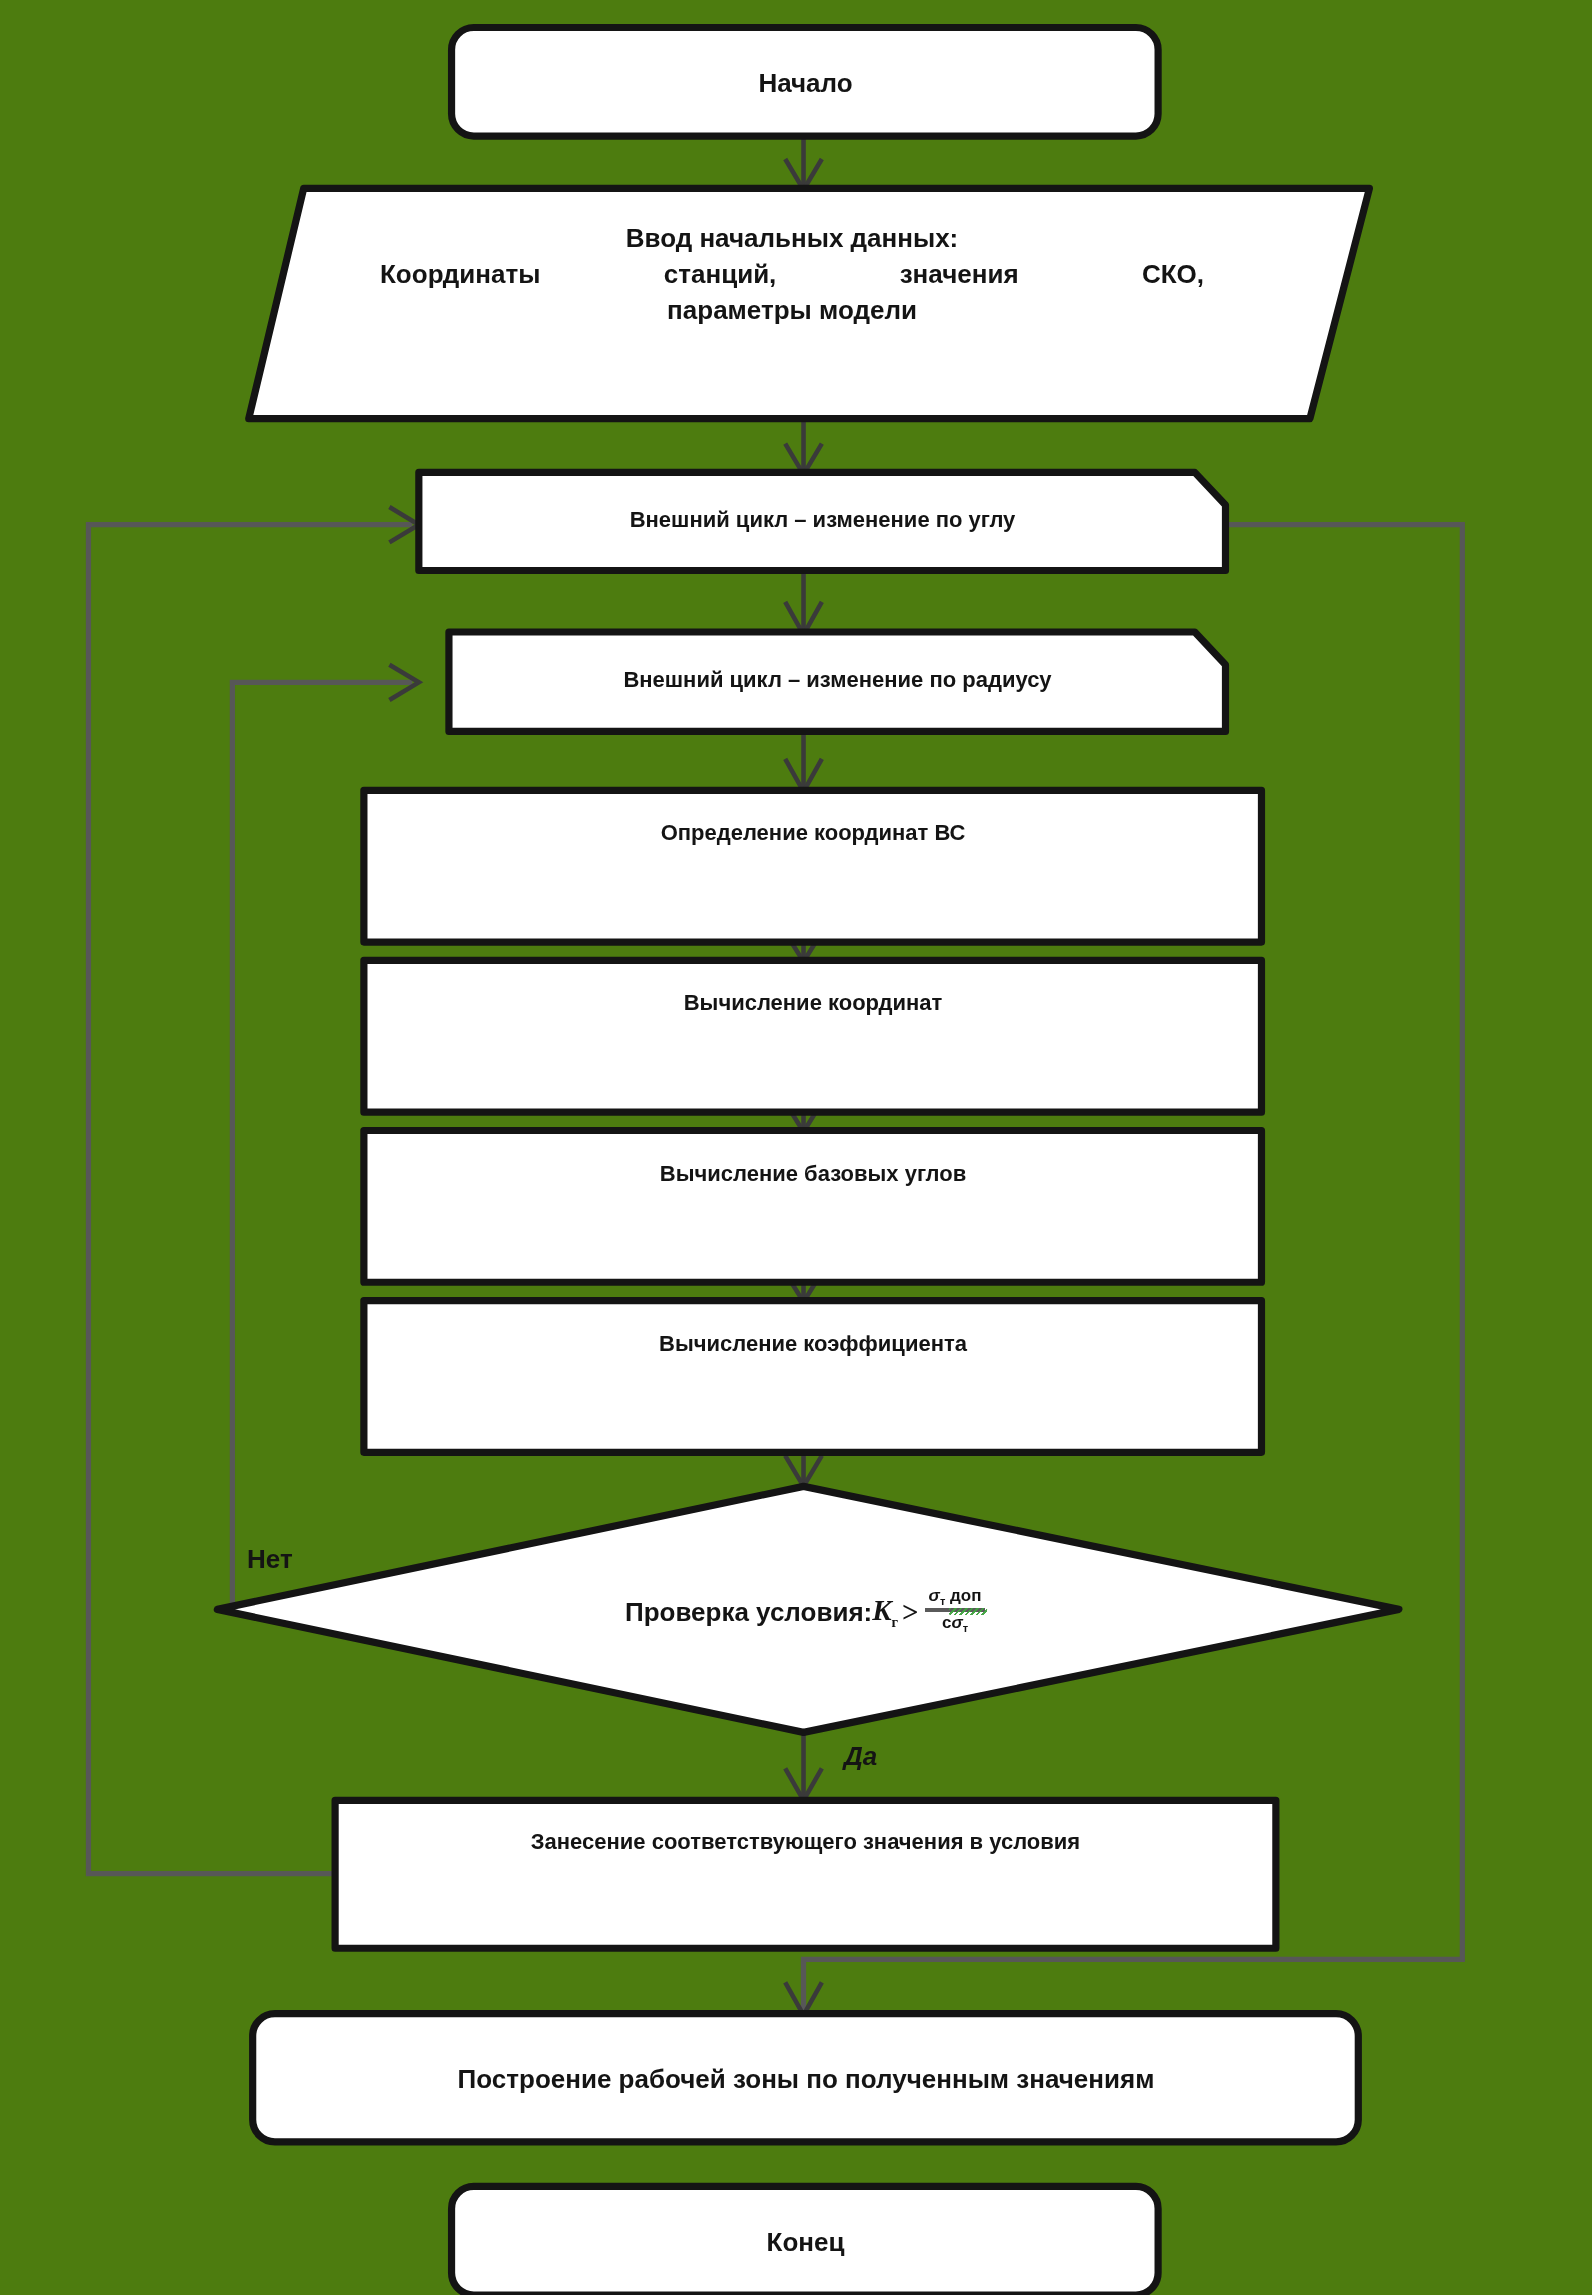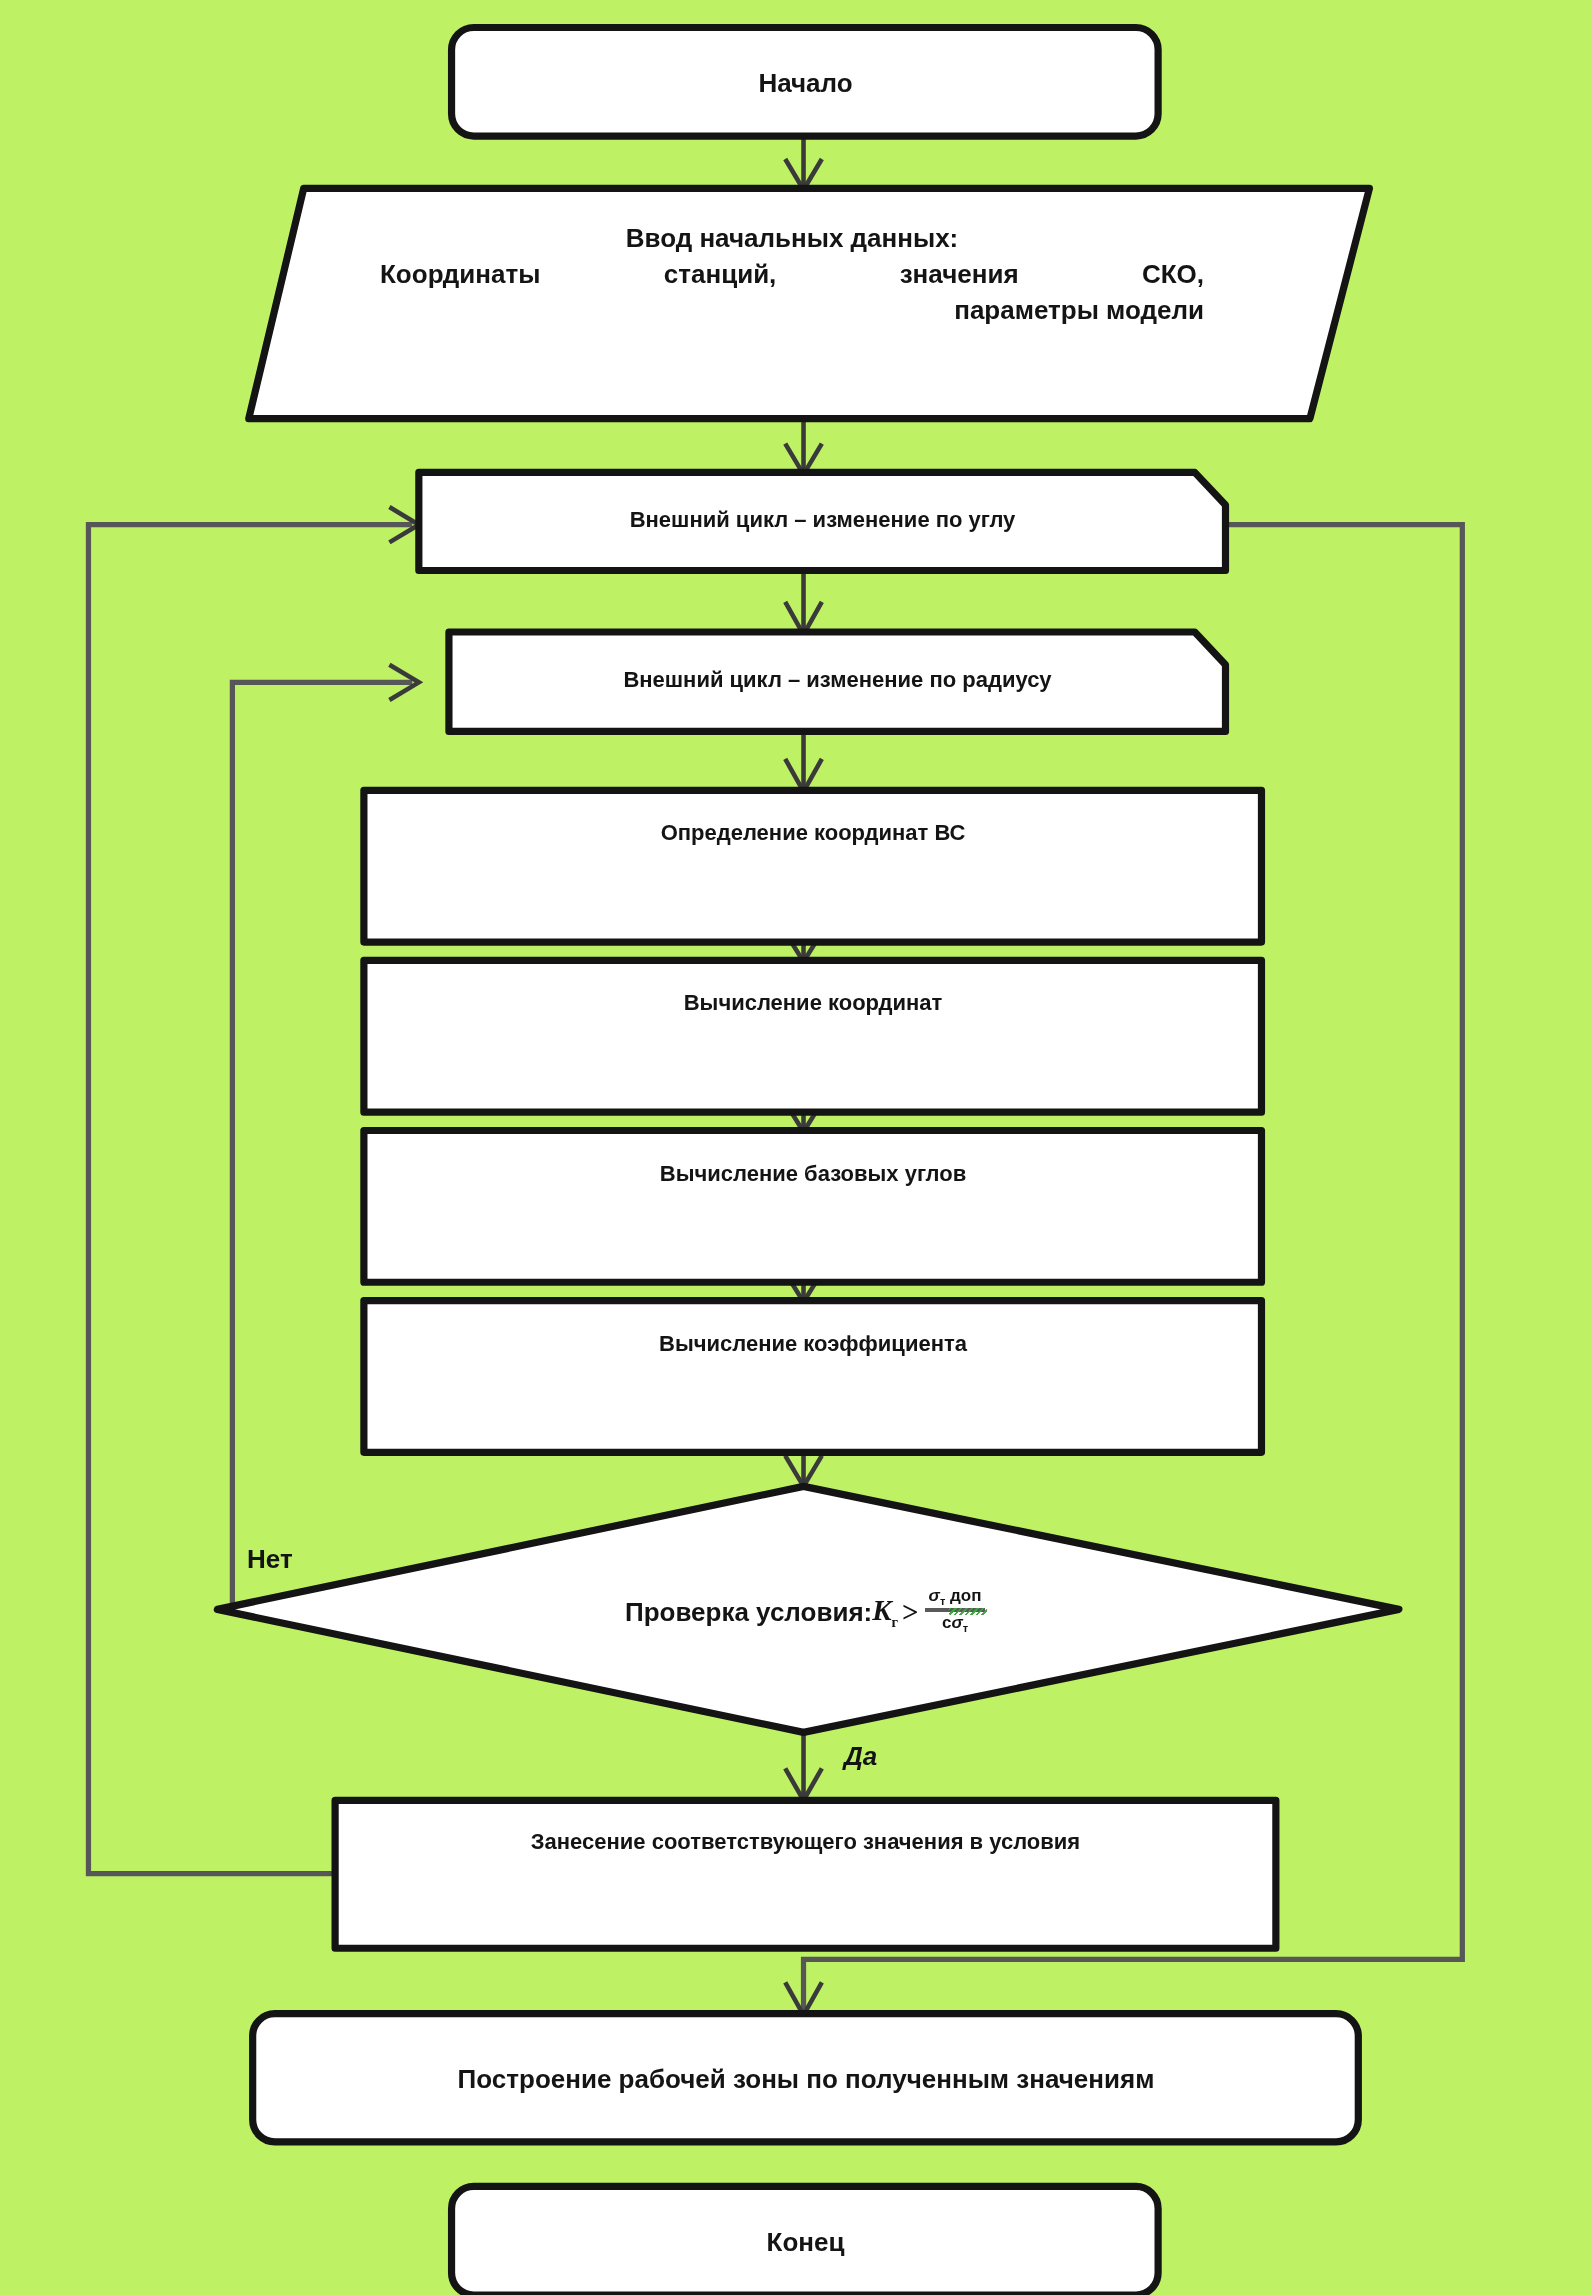--- a/index.html
+++ b/index.html
@@ -10,21 +10,21 @@
   body {
     width: 1592px;
     height: 2295px;
     font-family: "Liberation Sans", "DejaVu Sans", sans-serif;
     overflow: hidden;
   }
   #flowchart-root {
     position: relative;
     width: 1592px;
     height: 2295px;
-    background: #bef264;
+    background: #4d7c0f;
   }
   svg.chart-canvas {
     position: absolute;
     left: 0;
     top: 0;
     width: 1592px;
     height: 2295px;
     display: block;
   }
   .node-shape {
@@ -80,21 +80,21 @@
     margin-bottom: 3px;
   }
   .lbl-io .io-line-2 {
     display: block;
     text-align: justify;
     text-align-last: justify;
     margin-bottom: 2px;
   }
   .lbl-io .io-line-3 {
     display: block;
-    text-align: right;
+    text-align: center;
   }
   .branch-label {
     position: absolute;
     font-size: 26px;
     font-weight: 700;
     color: #141414;
   }
   .cond-wrap {
     position: absolute;
     display: flex;

